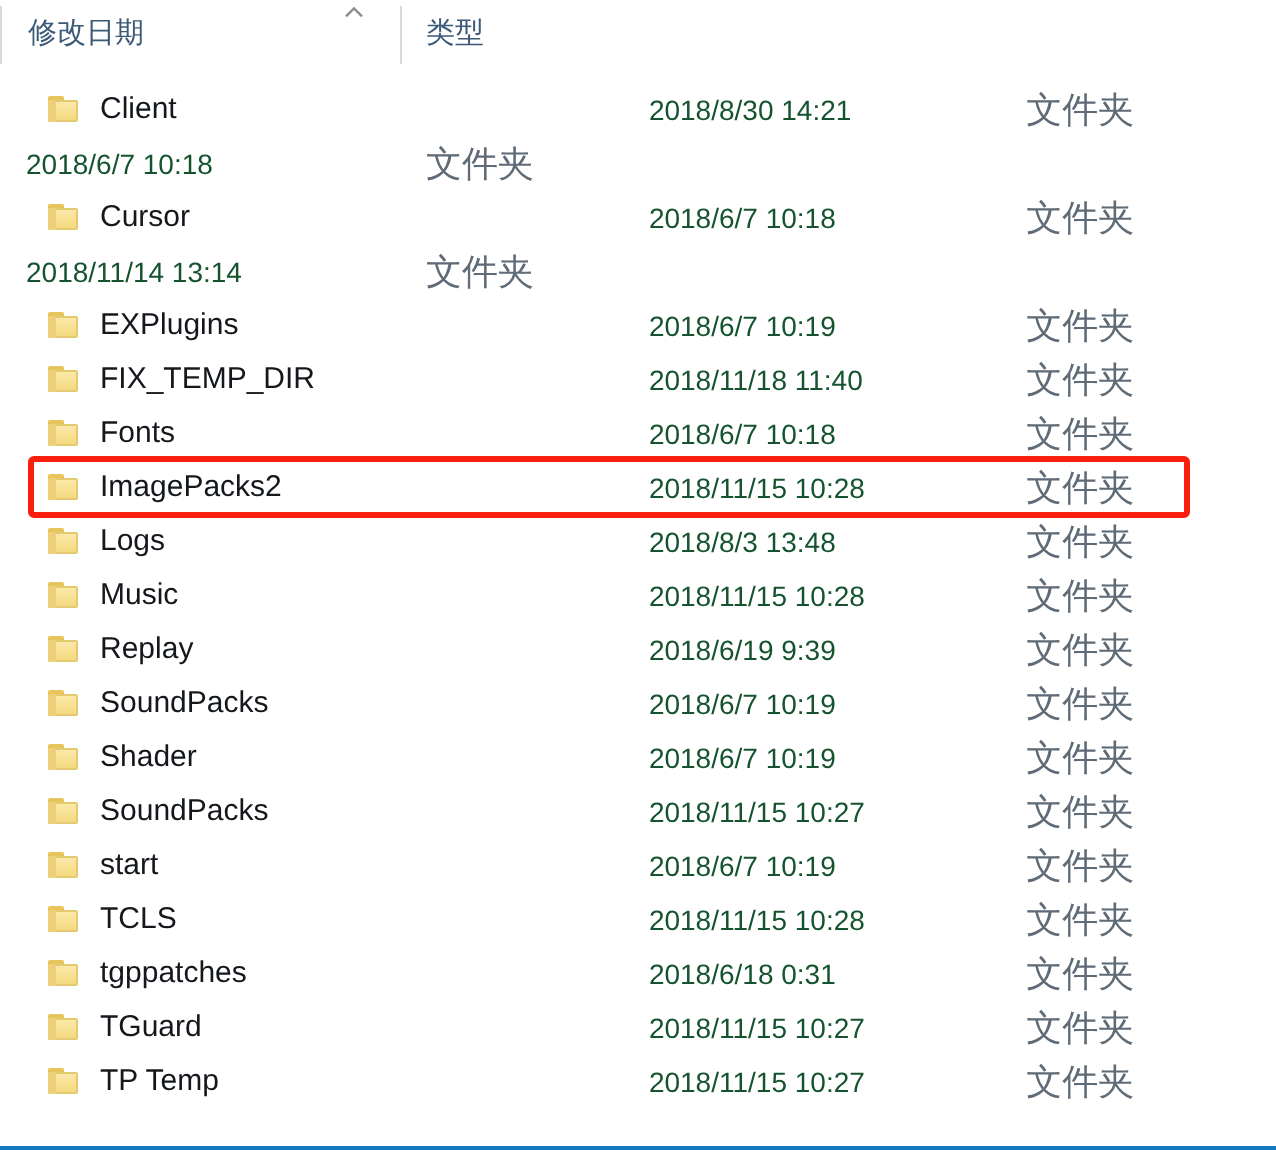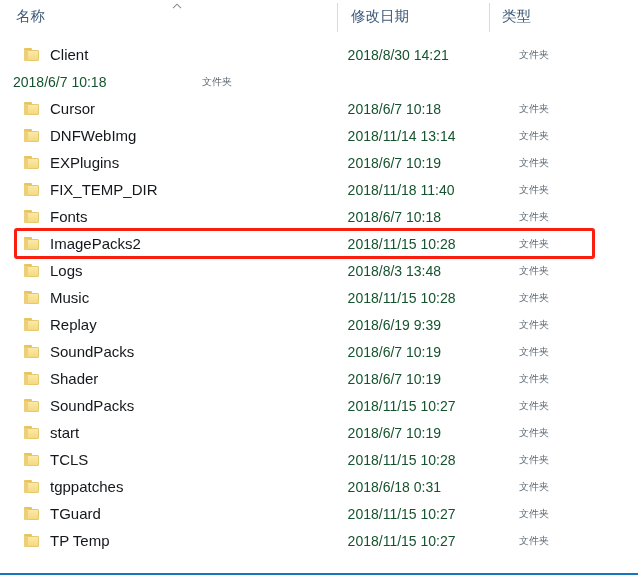--- a/index.html
+++ b/index.html
@@ -12,21 +12,21 @@
     height: 579px;
     position: relative;
     overflow: hidden;
     font-family: "Liberation Sans", "DejaVu Sans", sans-serif;
     -webkit-font-smoothing: antialiased;
   }
 
   
   .col-name { width: 337px; }
   .col-date { width: 152px; }
-  .col-type { width: 149px; }
+  .col-type { width: 149px; margin-left: 48px; }
 
   
   #file-list-header {
     position: absolute;
     left: 0;
     top: 0;
     width: 638px;
     height: 33px;
     display: flex;
     align-items: flex-end;
@@ -72,21 +72,20 @@
   #file-rows {
     position: absolute;
     left: 0;
     top: 41px;
     width: 638px;
   }
   .file-row {
     height: 27px;
     display: flex;
     box-sizing: border-box;
-    gap: 37px;
   }
   .cell {
     box-sizing: border-box;
     height: 27px;
     display: flex;
     align-items: center;
     white-space: nowrap;
     overflow: hidden;
   }
   .cell.col-name {
@@ -94,21 +93,21 @@
     font-size: 15px;
     color: #14181c;
   }
   .cell.col-date {
     padding-left: 13px;
     font-size: 14px;
     color: #14532d;
   }
   .cell.col-type {
     padding-left: 13px;
-    font-size: 10px;
+    font-size: 18px;
     color: #5f6b77;
   }
 
   
   .folder-icon {
     position: relative;
     width: 15px;
     height: 13px;
     margin-right: 11px;
     flex: 0 0 auto;
@@ -168,23 +167,20 @@
     top: 573px;
     width: 638px;
     height: 2px;
     background: #1578bf;
   }
 </style>
 </head>
 <body>
 
 <div id="file-list-header">
-  <div class="hdr-cell col-name">
-    <span>名称</span>
-  </div>
   <div class="hdr-cell col-date sep">
     <span>修改日期</span>
   </div>
   <div class="hdr-cell col-type sep">
     <span>类型</span>
   </div>
   <div id="sort-indicator">
     <svg width="12" height="8" viewBox="0 0 12 8" aria-hidden="true">
       <path d="M2 6.2 L6 2.2 L10 6.2" fill="none" stroke="#8a8a8a" stroke-width="1.1"></path>
     </svg>
@@ -226,28 +222,20 @@
         <span>Cursor</span>
       </div>
       <div class="cell col-date">
         <span>2018/6/7 10:18</span>
       </div>
       <div class="cell col-type">
         <span>文件夹</span>
       </div>
     </div>
     <div class="file-row">
-      <div class="cell col-name">
-        <span class="folder-icon">
-          <span class="tab"></span>
-          <span class="body"></span>
-          <span class="spine"></span>
-        </span>
-        <span>DNFWebImg</span>
-      </div>
       <div class="cell col-date">
         <span>2018/11/14 13:14</span>
       </div>
       <div class="cell col-type">
         <span>文件夹</span>
       </div>
     </div>
     <div class="file-row">
       <div class="cell col-name">
         <span class="folder-icon">

